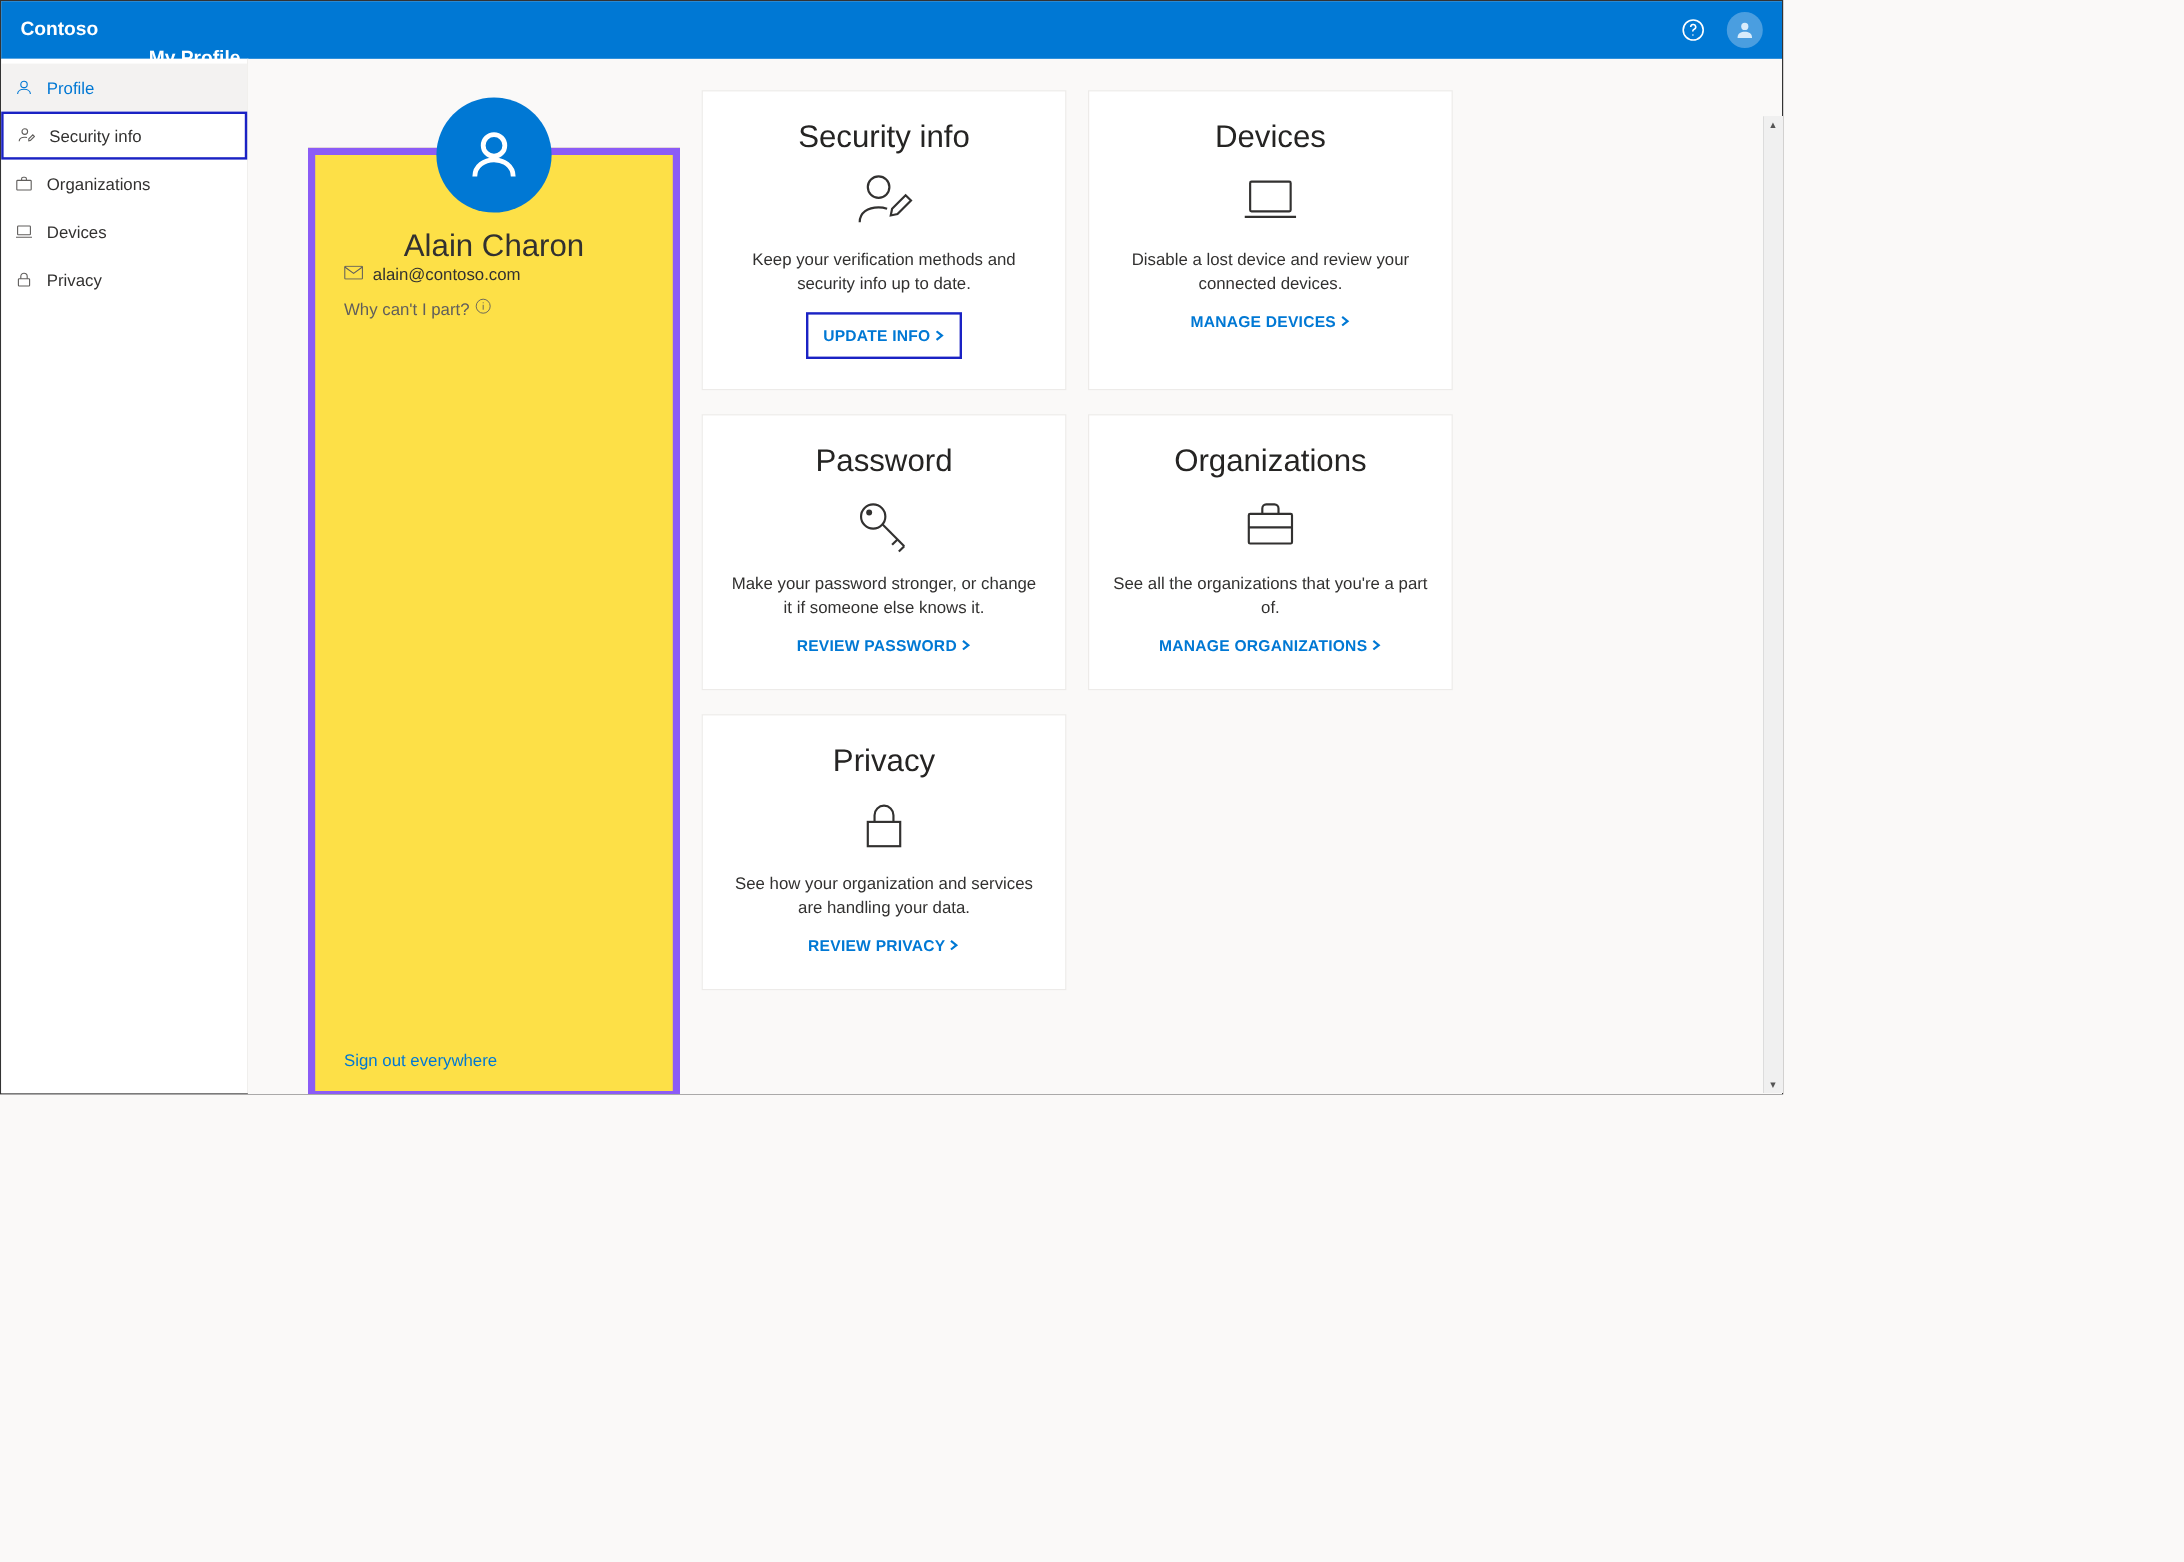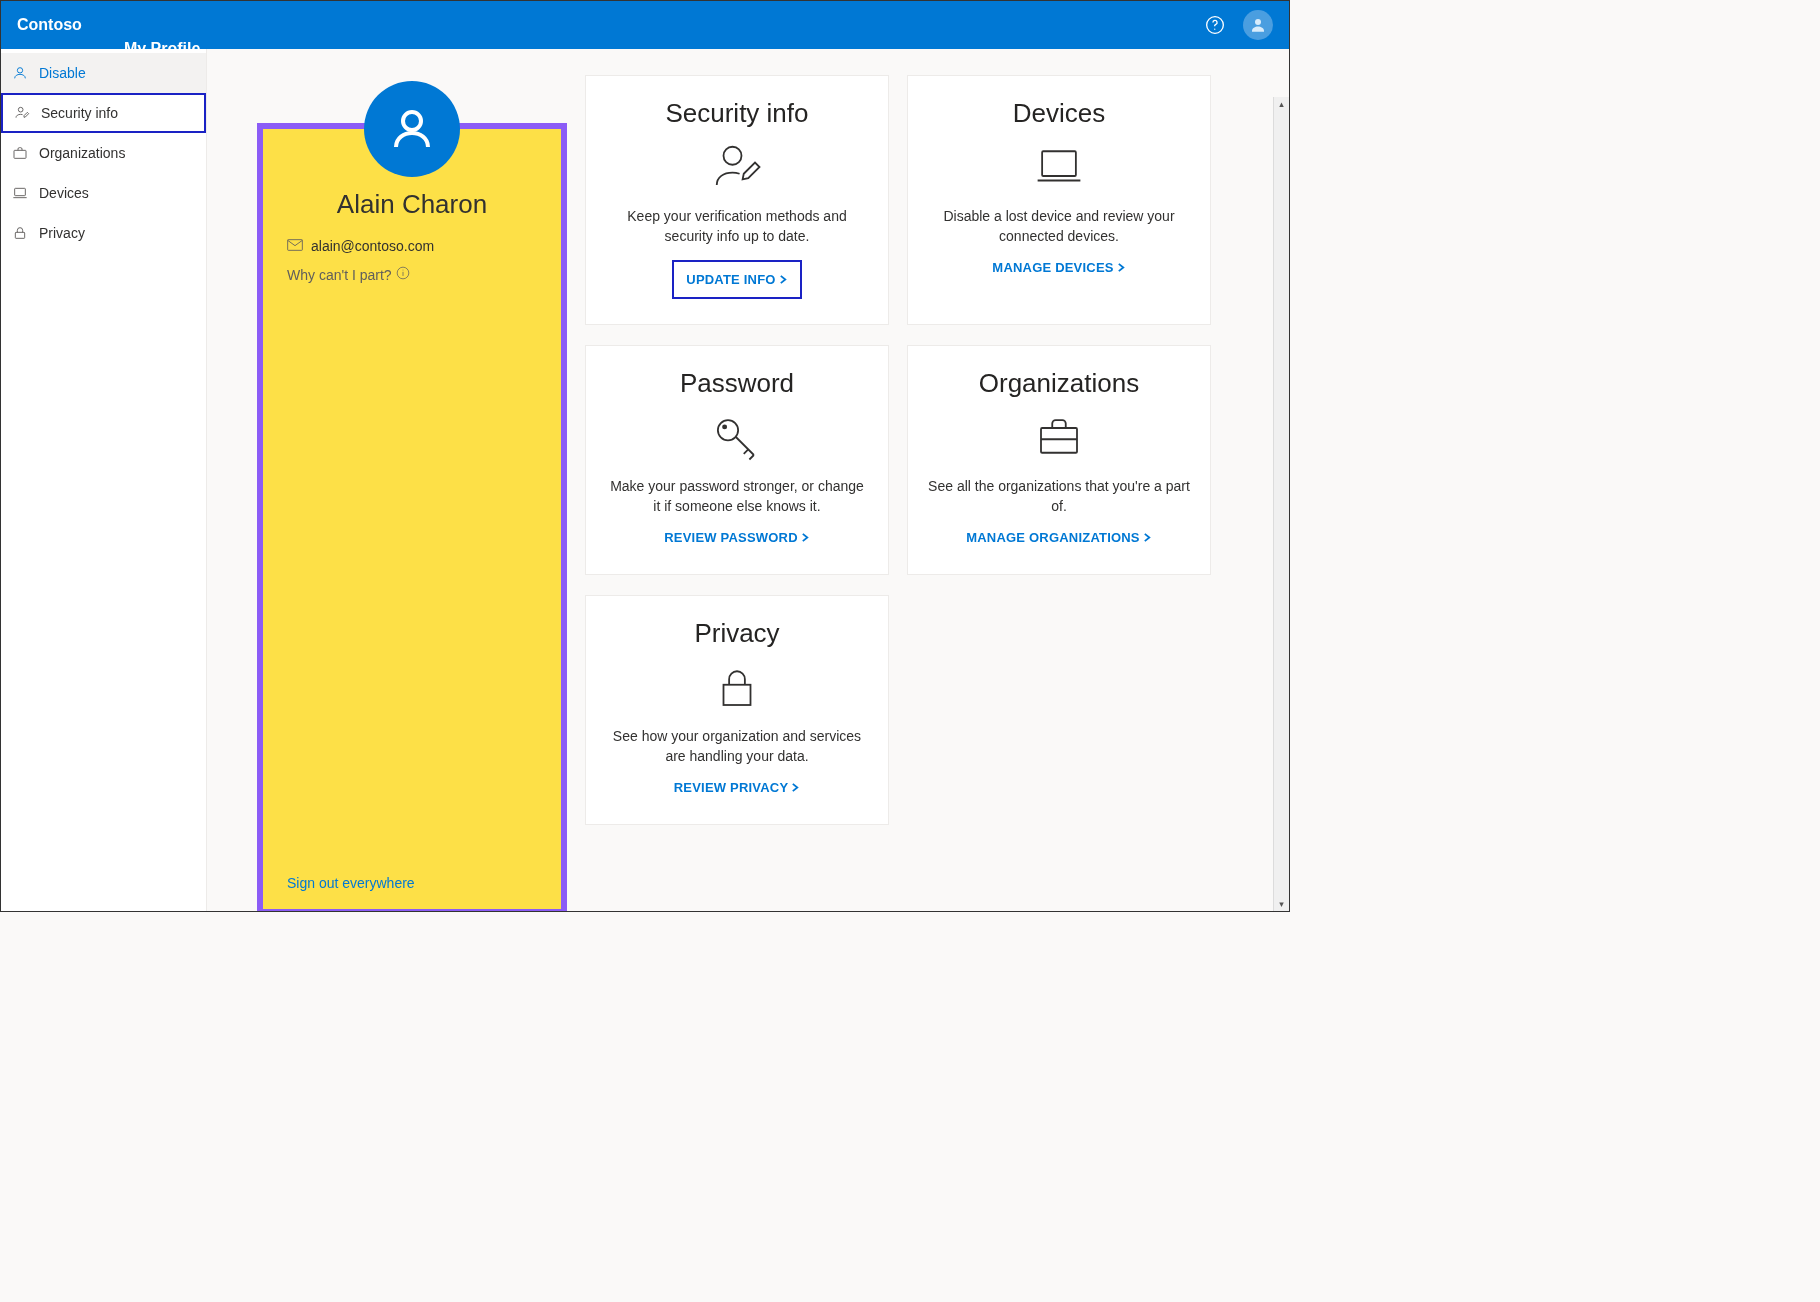--- a/index.html
+++ b/index.html
@@ -4,21 +4,21 @@
   <style>
     * { margin: 0; padding: 0; box-sizing: border-box; }
     body {
       font-family: "Segoe UI", -apple-system, Helvetica, Arial, sans-serif;
       background: #faf9f8;
       color: #323130;
       font-size: 14px;
       overflow: hidden;
     }
     .app {
-      width: 1290px;
+      width: 1486px;
       height: 912px;
       border: 1px solid #333;
       display: flex;
       flex-direction: column;
       position: relative;
     }
     
     .header {
       background: #0078d4;
       height: 48px;
@@ -129,21 +129,20 @@
     .profile-avatar svg{ width:48px;height:48px; stroke:#fff; fill:none; stroke-width:2;}
     .profile-name {
       text-align:center;
       font-size:26px;
       font-weight:400;
       color:#323130;
       margin-top:60px;
     }
     .profile-email-row {
       display:flex;align-items:center;gap:8px;
-      margin-top: 18px;
       color:#323130;
       font-size:14px;
     }
     .profile-email-row svg{width:16px;height:12px;stroke:#605e5c;fill:none;stroke-width:1.3;}
     .profile-edit {
       margin-top: 12px;
       font-size:14px;
       color:#605e5c;
       display:flex;align-items:center;gap:4px;
     }
@@ -238,21 +237,21 @@
   <div class="body">
 
     <div class="sidebar">
       <div class="sidebar-item selected">
         <span class="sidebar-icon">
           <svg viewBox="0 0 24 24">
               <circle cx="12" cy="8" r="4"></circle>
               <path d="M4 20c0-4 4-6 8-6s8 2 8 6"></path>
             </svg>
         </span>
-        <span>Disable</span>
+        <span>Profile</span>
       </div>
       <div class="sidebar-item highlight">
         <span class="sidebar-icon">
           <svg viewBox="0 0 24 24">
               <circle cx="10" cy="7" r="3.5"></circle>
               <path d="M3 19c0-3 3-5 7-5 1 0 2 .1 2.8.4"></path>
               <path d="M15 16l5-5 2 2-5 5-2 .5z"></path>
             </svg>
         </span>
         <span>Security info</span>

